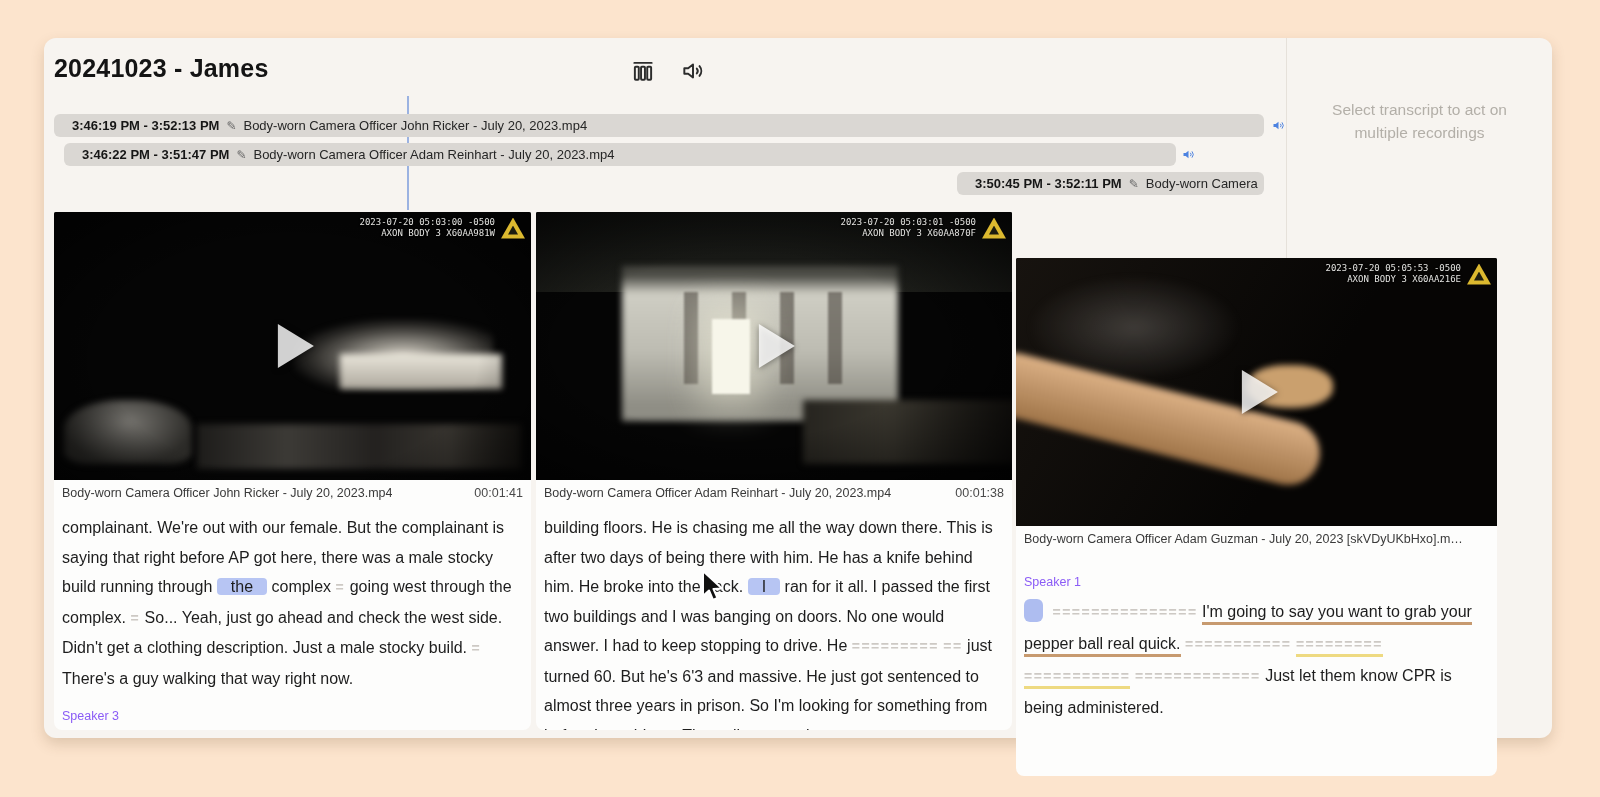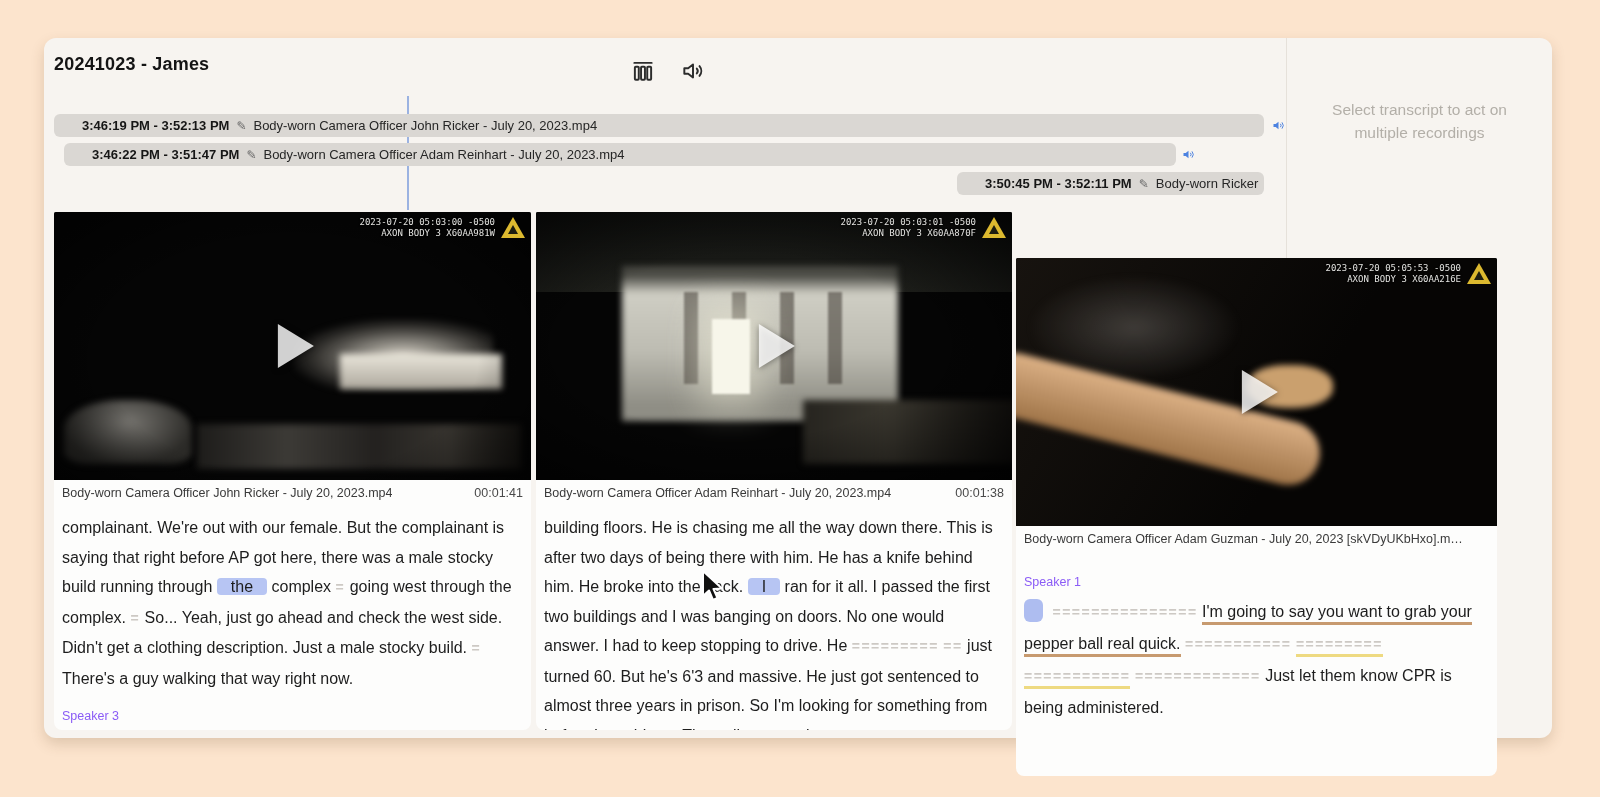--- a/index.html
+++ b/index.html
@@ -3,35 +3,35 @@
 <meta charset="utf-8">
 <style>
   * { margin:0; padding:0; box-sizing:border-box; }
   html,body { width:1600px; height:797px; overflow:hidden; }
   body { background:#fce4cd; font-family:"Liberation Sans", sans-serif; position:relative; }
 
   .card { position:absolute; left:44px; top:38px; width:1508px; height:700px;
           background:#f7f4f0; border-radius:12px; box-shadow:0 6px 14px rgba(90,60,30,.18); }
 
   
-  .page-title { position:absolute; left:10px; top:16px; font-size:18px; font-weight:700; color:#141414; letter-spacing:.2px; }
+  .page-title { position:absolute; left:10px; top:16px; font-size:25px; font-weight:700; color:#141414; letter-spacing:.2px; }
   .files-btn { position:absolute; left:270px; top:14px; width:272px; height:38px; border:1.5px solid #bcd0ec;
                border-radius:9px; background:#f3f8fd; color:#4d82e0; font-size:15.5px; display:flex;
                align-items:center; justify-content:center; gap:10px; cursor:pointer; }
   .files-btn .caret { font-size:12px; color:#7a9cd8; }
   .tool-icon { position:absolute; top:20px; width:26px; height:26px; cursor:pointer; }
   .tool-icon.columns { left:586px; }
   .tool-icon.volume { left:636px; }
 
   
   .playhead { position:absolute; left:363px; top:58px; width:2px; height:114px; background:#9bb2e1; }
 
   
   .tbar { position:absolute; height:23px; background:#dad7d3; border-radius:6px; display:flex; align-items:center;
-          gap:7px; padding:0 28px; white-space:nowrap; overflow:hidden; cursor:pointer; }
+          gap:7px; padding:0 18px; white-space:nowrap; overflow:hidden; cursor:pointer; }
   .tbar .time { font-size:13px; font-weight:700; color:#161616; }
   .tbar .edit { font-size:12px; color:#666; }
   .tbar .fname { font-size:13px; color:#262626; }
   .tbar.b0 { left:10px;  top:76px;  width:1210px; }
   .tbar.b1 { left:20px;  top:105px; width:1112px; }
   .tbar.b2 { left:913px; top:134px; width:307px; }
   .bar-vol { position:absolute; width:17px; height:15px; cursor:pointer; }
   .bar-vol.v0 { left:1226px; top:80px; }
   .bar-vol.v1 { left:1136px; top:109px; }
 
@@ -39,21 +39,21 @@
   .right-panel { position:absolute; left:1242px; top:0; width:266px; height:700px; border-left:1px solid #e6e1da;
                  border-radius:0 12px 12px 0; }
   .right-hint { margin:60px 26px 0; text-align:center; color:#b3afa8; font-size:15.5px; line-height:23px; }
 
   
   .vpanel { position:absolute; top:174px; height:518px; background:#fdfdfc; border-radius:2px 2px 8px 8px; overflow:hidden; }
   .vpanel.p0 { left:10px;  width:477px; }
   .vpanel.p1 { left:492px; width:476px; }
   .vpanel.p2 { left:972px; width:481px;margin-top:46px; }
   .video { position:relative; width:100%; height:268px; background:#050505; overflow:hidden; cursor:pointer; }
-  .overlay { position:absolute; top:5px; right:6px; display:flex; gap:6px; align-items:flex-start; }
+  .overlay { position:absolute; top:5px; right:6px; display:flex; gap:6px; align-items:center; }
   .overlay .otext { text-align:right; font-family:"DejaVu Sans Mono", monospace; font-size:9px; line-height:11px;
                     color:#e3e3e0; text-shadow:0 0 2px #000; }
   .axon-logo { width:24px; height:21px; background:#dcb92f; clip-path:polygon(50% 0,100% 100%,0 100%);
                position:relative; }
   .axon-logo::after { content:""; position:absolute; left:7px; top:8px; width:10px; height:9px; background:#1d1d10;
                       clip-path:polygon(50% 0,100% 100%,0 100%); }
   .play { position:absolute; left:50%; top:50%; transform:translate(-42%,-50%); width:0; height:0;
           border-left:36px solid rgba(255,255,255,.82); border-top:22px solid transparent;
           border-bottom:22px solid transparent; filter:drop-shadow(0 1px 3px rgba(0,0,0,.5)); }
 
@@ -125,21 +125,21 @@
     <span class="fname">Body-worn Camera Officer John Ricker - July 20, 2023.mp4</span>
   </div>
   <div class="tbar b1">
     <span class="time">3:46:22 PM - 3:51:47 PM</span>
     <span class="edit">✎</span>
     <span class="fname">Body-worn Camera Officer Adam Reinhart - July 20, 2023.mp4</span>
   </div>
   <div class="tbar b2">
     <span class="time">3:50:45 PM - 3:52:11 PM</span>
     <span class="edit">✎</span>
-    <span class="fname">Body-worn Ricker</span>
+    <span class="fname">Body-worn Camera</span>
   </div>
 
   <div class="bar-vol v0">
     <svg width="17" height="15" viewBox="0 0 24 24" fill="#4d82e0" stroke="#4d82e0" stroke-width="1.6" stroke-linecap="round">
       <path d="M4 9.5v5h3.5L12 18V6L7.5 9.5H4z" stroke="none"></path>
       <path d="M15.5 9.8a3.4 3.4 0 010 4.4" fill="none"></path>
       <path d="M18 7.5a7 7 0 010 9" fill="none"></path>
     </svg>
   </div>
   <div class="bar-vol v1">

